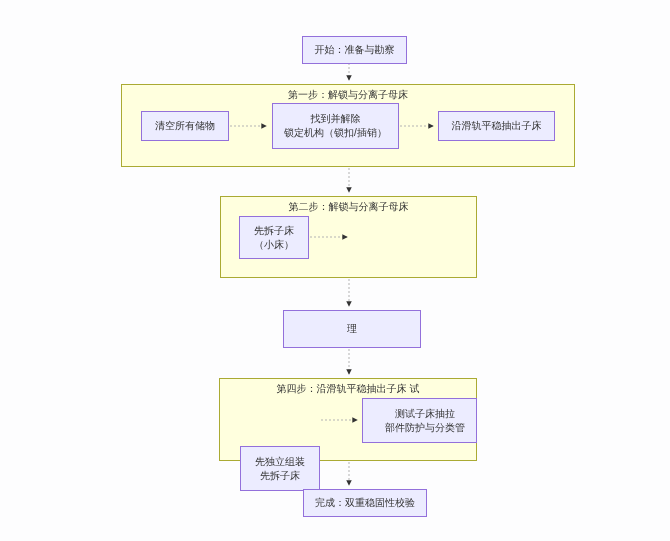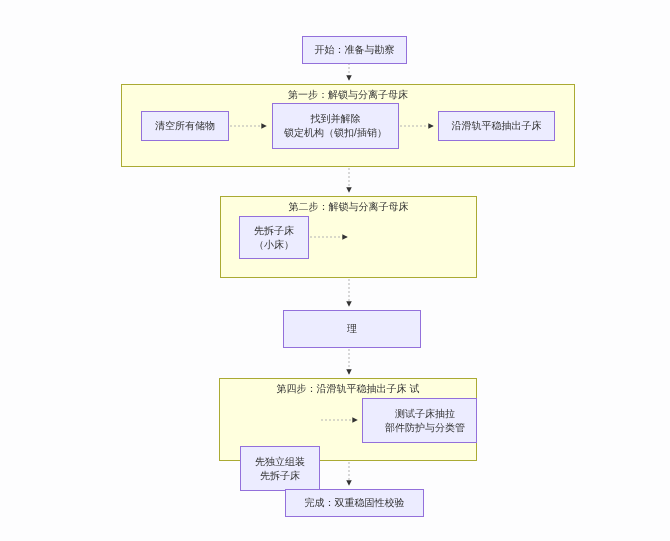--- a/index.html
+++ b/index.html
@@ -128,17 +128,17 @@
   <div class="node" style="left:240px; top:398px; width:80px; height:45px;margin-top:48px;">
     <span>先独立组装</span>
     <span>先拆子床</span>
   </div>
 
   <div class="node" style="left:362px; top:398px; width:115px; height:45px;padding-left:11px;">
     <span>测试子床抽拉</span>
     <span>部件防护与分类管</span>
   </div>
 
-  <div class="node" style="left:285px; top:489px; width:139px; height:28px;text-align:center;">
+  <div class="node" style="left:303px; top:489px; width:124px; height:28px;text-align:center;">
     <span>完成：双重稳固性校验</span>
   </div>
 
 </div>
 
 </body></html>

